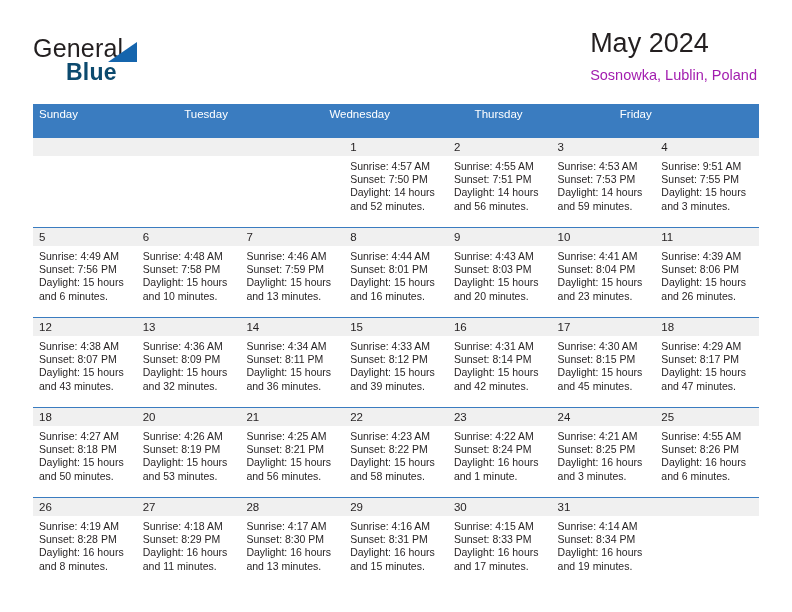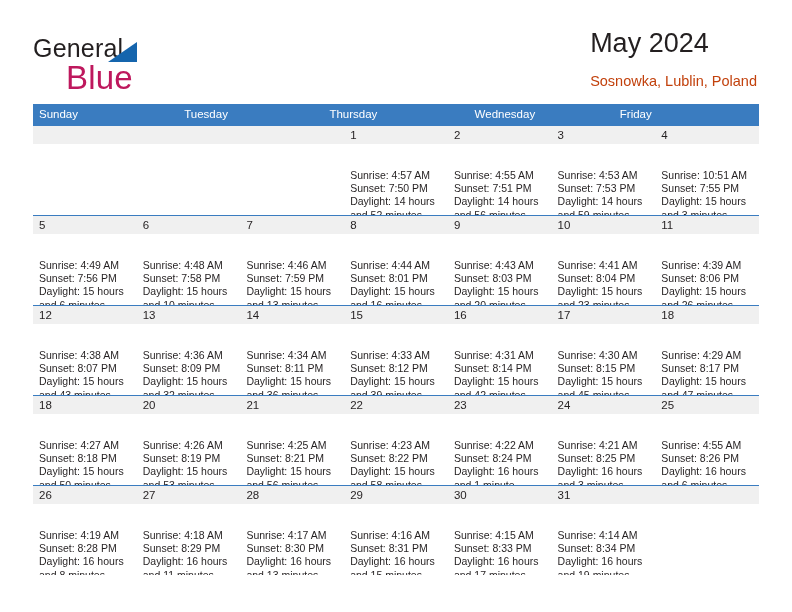--- a/index.html
+++ b/index.html
@@ -40,24 +40,25 @@
     font-size: 25px;
     letter-spacing: 0.2px;
     color: #231f20;
     line-height: 1;
     font-family: "Liberation Sans", sans-serif;
   }
   .brand-blue {
     position: absolute;
     left: 33px;
     top: 25px;
-    font-size: 33px;
-    color: #be185d;
+    font-size: 23px;
+    color: #0c4a6e;
     line-height: 1;
     letter-spacing: 0.2px;
+    font-weight: bold;
   }
   .brand-triangle {
     position: absolute;
     left: 75px;
     top: 6px;
     width: 0;
     height: 0;
     border-left: 29px solid transparent;
     border-bottom: 20px solid #1565ad;
   }
@@ -69,38 +70,38 @@
     text-align: left;
   }
   .cal-title {
     font-size: 27px;
     font-weight: normal;
     color: #231f20;
     line-height: 1.15;
     white-space: nowrap;
   }
   .cal-subtitle {
-    margin-top: 14px;
+    margin-top: 8px;
     font-size: 14.5px;
-    color: #c2410c;
+    color: #a21caf;
     line-height: 1.15;
     white-space: nowrap;
   }
 
   
   .calendar {
     position: absolute;
     left: 33px;
     top: 104px;
     width: 726px;
   }
   .weekday-row {
     display: flex;
     background: #3a7cc0;
-    height: 22px;
+    height: 34px;
   }
   .weekday {
     flex: 1 1 0;
     color: #ffffff;
     font-size: 11.5px;
     line-height: 21px;
     padding-left: 6px;
     box-sizing: border-box;
     white-space: nowrap;
     overflow: hidden;
@@ -131,21 +132,20 @@
     box-sizing: border-box;
   }
   .day-cell.empty .day-number {
     background: #f0f0f0;
   }
   .day-info {
     padding: 4px 6px 0 6px;
     font-size: 10.5px;
     line-height: 13.2px;
     color: #231f20;
-    margin-top: 21px;
   }
   .day-info div {
     white-space: nowrap;
   }
 </style>
 </head>
 <body>
 
 <div class="page">
 
@@ -161,22 +161,22 @@
       <div class="cal-title">May 2024</div>
       <div class="cal-subtitle">Sosnowka, Lublin, Poland</div>
     </div>
 
   </div>
 
   <div class="calendar">
     <div class="weekday-row" id="weekday-row">
         <div class="weekday">Sunday</div>
         <div class="weekday">Tuesday</div>
+        <div class="weekday">Wednesday</div>
         <div class="weekday">Thursday</div>
-        <div class="weekday">Wednesday</div>
         <div class="weekday">Friday</div>
       </div>
     <div id="weeks-container">
         <div class="week first">
           <div class="day-cell empty">
             <div class="day-number"></div>
           </div>
           <div class="day-cell empty">
             <div class="day-number"></div>
           </div>
@@ -206,21 +206,21 @@
             <div class="day-info">
               <div>Sunrise: 4:53 AM</div>
               <div>Sunset: 7:53 PM</div>
               <div>Daylight: 14 hours</div>
               <div>and 59 minutes.</div>
             </div>
           </div>
           <div class="day-cell">
             <div class="day-number">4</div>
             <div class="day-info">
-              <div>Sunrise: 10:51 AM</div>
+              <div>Sunrise: 9:51 AM</div>
               <div>Sunset: 7:55 PM</div>
               <div>Daylight: 15 hours</div>
               <div>and 3 minutes.</div>
             </div>
           </div>
         </div>
         <div class="week">
           <div class="day-cell">
             <div class="day-number">5</div>
             <div class="day-info">

